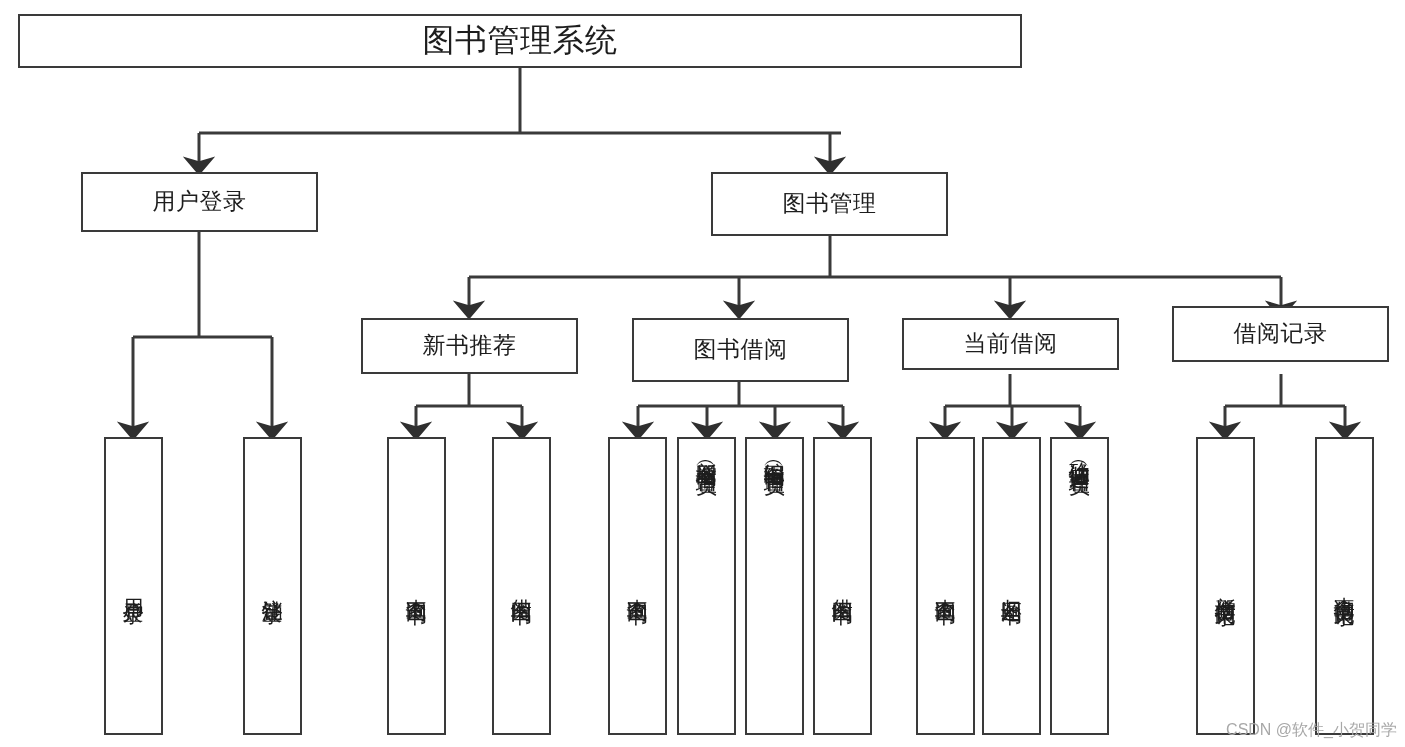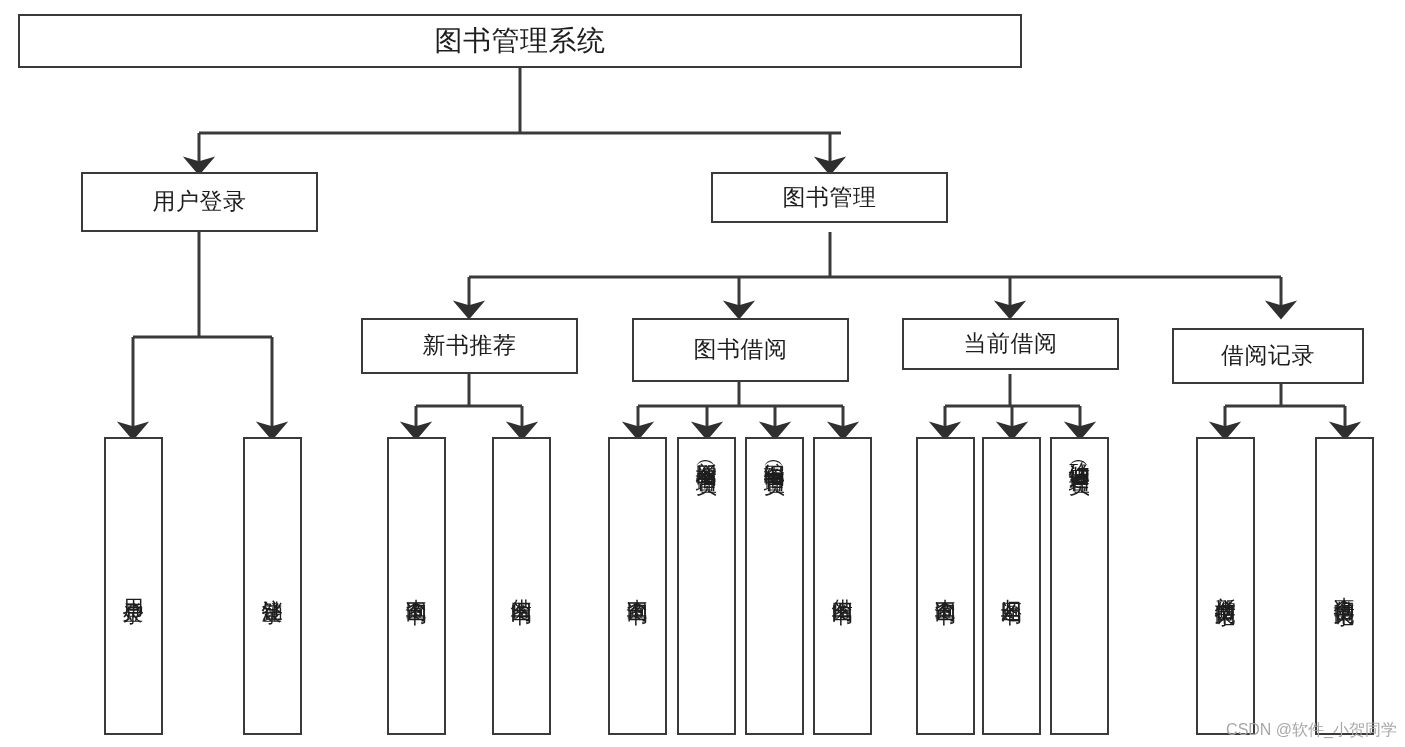--- a/index.html
+++ b/index.html
@@ -40,21 +40,21 @@
     display: block;
     white-space: nowrap;
     letter-spacing: 0.5px;
   }
   
   .node.horiz .node-label {
     font-size: 23px;
     line-height: 1.1;
   }
   .node.root .node-label {
-    font-size: 28px;
+    font-size: 32px;
   }
   
   .node.vert {
     align-items: flex-start;
     justify-content: center;
     padding-top: 6px;
   }
   .node.vert .node-label {
     writing-mode: vertical-rl;
     text-orientation: upright;
@@ -134,34 +134,34 @@
     </g>
   </svg>
 
   <div class="node horiz root" style="left:18px; top:14px; width:1004px; height:54px;">
     <span class="node-label">图书管理系统</span>
   </div>
 
   <div class="node horiz" style="left:81px; top:172px; width:237px; height:60px;">
     <span class="node-label">用户登录</span>
   </div>
-  <div class="node horiz" style="left:711px; top:172px; width:237px; height:51px;">
+  <div class="node horiz" style="left:711px; top:172px; width:237px; height:64px;">
     <span class="node-label">图书管理</span>
   </div>
 
   <div class="node horiz" style="left:361px; top:318px; width:217px; height:56px;text-align:right;">
     <span class="node-label">新书推荐</span>
   </div>
   <div class="node horiz" style="left:632px; top:318px; width:217px; height:64px;">
     <span class="node-label">图书借阅</span>
   </div>
   <div class="node horiz" style="left:902px; top:318px; width:217px; height:52px;">
     <span class="node-label">当前借阅</span>
   </div>
-  <div class="node horiz" style="left:1172px; top:328px; width:192px; height:56px;">
+  <div class="node horiz" style="left:1172px; top:306px; width:217px; height:56px;">
     <span class="node-label">借阅记录</span>
   </div>
 
   <div class="node vert short" style="left:104px; top:437px; width:59px; height:298px;">
     <span class="node-label">用户登录</span>
   </div>
   <div class="node vert short" style="left:243px; top:437px; width:59px; height:298px;">
     <span class="node-label">注销登录</span>
   </div>
 

